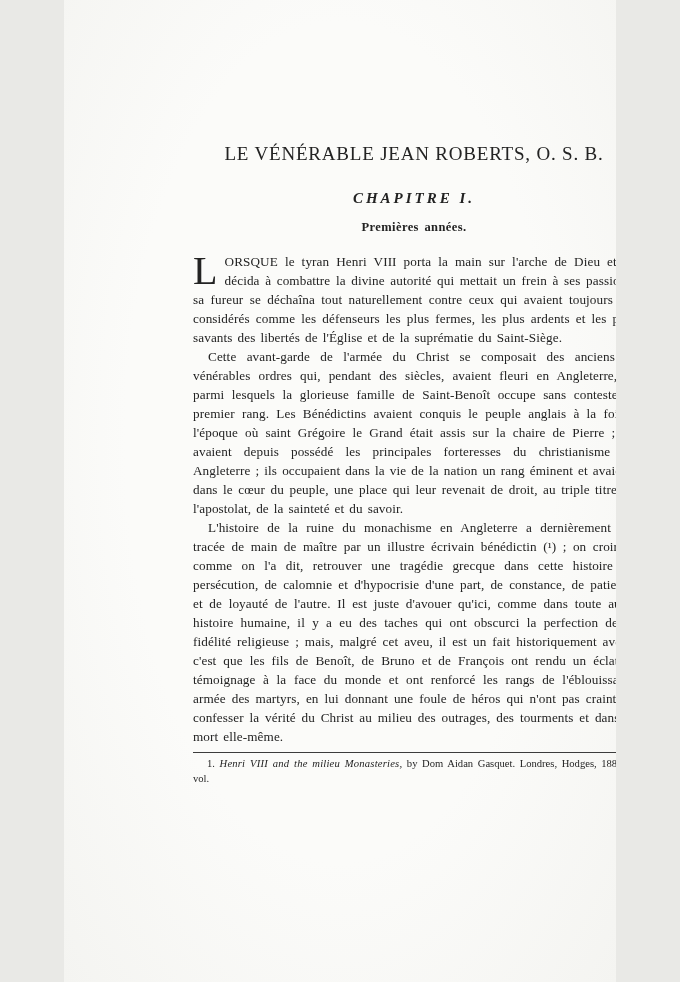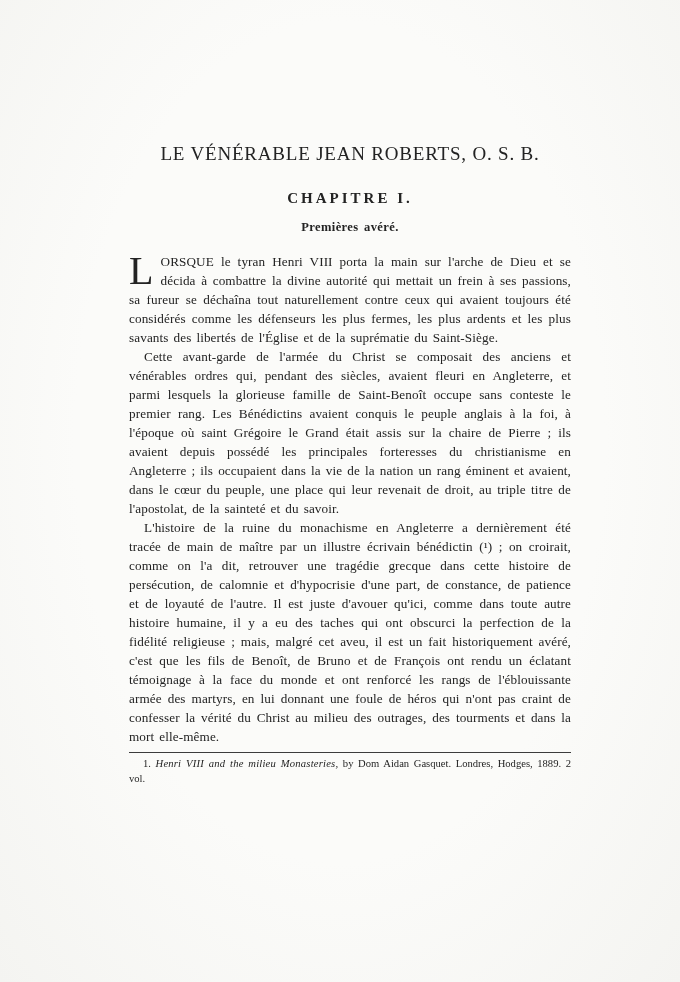--- a/index.html
+++ b/index.html
@@ -2,21 +2,21 @@
 <html><head>
 <meta charset="utf-8">
 <style>
   html, body {
     margin: 0;
     padding: 0;
     background: #e9e9e6;
   }
   .scan-page {
     position: relative;
-    width: 680px;
+    width: 552px;
     height: 982px;
     margin: 0 auto;
     background: radial-gradient(ellipse at 50% 45%, #fbfbf9 55%, #f4f4f1 100%);
     color: #232323;
     font-family: "Liberation Serif", "DejaVu Serif", serif;
     overflow: hidden;
     box-sizing: border-box;
     padding-top: 143px;
   }
   .text-col {
@@ -30,20 +30,21 @@
     letter-spacing: 0.8px;
     text-align: center;
     white-space: nowrap;
   }
   .chapter-heading {
     margin: 25px 0 0 0;
     font-size: 15px;
     font-weight: bold;
     letter-spacing: 3px;
     text-align: center;
+    font-style: italic;
   }
   .chapter-subtitle {
     margin: 13px 0 0 0;
     font-size: 12.5px;
     font-weight: bold;
     letter-spacing: 0.4px;
     word-spacing: 2px;
     text-align: center;
   }
   .body-text {
@@ -80,21 +81,21 @@
 </head>
 <body>
 
 <div class="scan-page">
   <div class="text-col">
 
     <h1 class="book-title">LE VÉNÉRABLE JEAN ROBERTS, O. S. B.</h1>
 
     <h2 class="chapter-heading">CHAPITRE I.</h2>
 
-    <h3 class="chapter-subtitle">Premières avéré.</h3>
+    <h3 class="chapter-subtitle">Premières années.</h3>
 
     <div class="body-text">
       <p class="para"><span class="dropcap">L</span><span>ORSQUE le tyran Henri VIII porta la main sur l'arche de Dieu et se décida à combattre la divine autorité qui mettait un frein à ses passions, sa fureur se déchaîna tout naturellement contre ceux qui avaient toujours été considérés comme les défenseurs les plus fermes, les plus ardents et les plus savants des libertés de l'Église et de la suprématie du Saint-Siège.</span></p>
 
       <p class="para indent">Cette avant-garde de l'armée du Christ se composait des anciens et vénérables ordres qui, pendant des siècles, avaient fleuri en Angleterre, et parmi lesquels la glorieuse famille de Saint-Benoît occupe sans conteste le premier rang. Les Bénédictins avaient conquis le peuple anglais à la foi, à l'époque où saint Grégoire le Grand était assis sur la chaire de Pierre ; ils avaient depuis possédé les principales forteresses du christianisme en Angleterre ; ils occupaient dans la vie de la nation un rang éminent et avaient, dans le cœur du peuple, une place qui leur revenait de droit, au triple titre de l'apostolat, de la sainteté et du savoir.</p>
 
       <p class="para indent">L'histoire de la ruine du monachisme en Angleterre a dernièrement été tracée de main de maître par un illustre écrivain bénédictin (¹) ; on croirait, comme on l'a dit, retrouver une tragédie grecque dans cette histoire de persécution, de calomnie et d'hypocrisie d'une part, de constance, de patience et de loyauté de l'autre. Il est juste d'avouer qu'ici, comme dans toute autre histoire humaine, il y a eu des taches qui ont obscurci la perfection de la fidélité religieuse ; mais, malgré cet aveu, il est un fait historiquement avéré, c'est que les fils de Benoît, de Bruno et de François ont rendu un éclatant témoignage à la face du monde et ont renforcé les rangs de l'éblouissante armée des martyrs, en lui donnant une foule de héros qui n'ont pas craint de confesser la vérité du Christ au milieu des outrages, des tourments et dans la mort elle-même.</p>
     </div>
 
     <hr class="footnote-rule">

